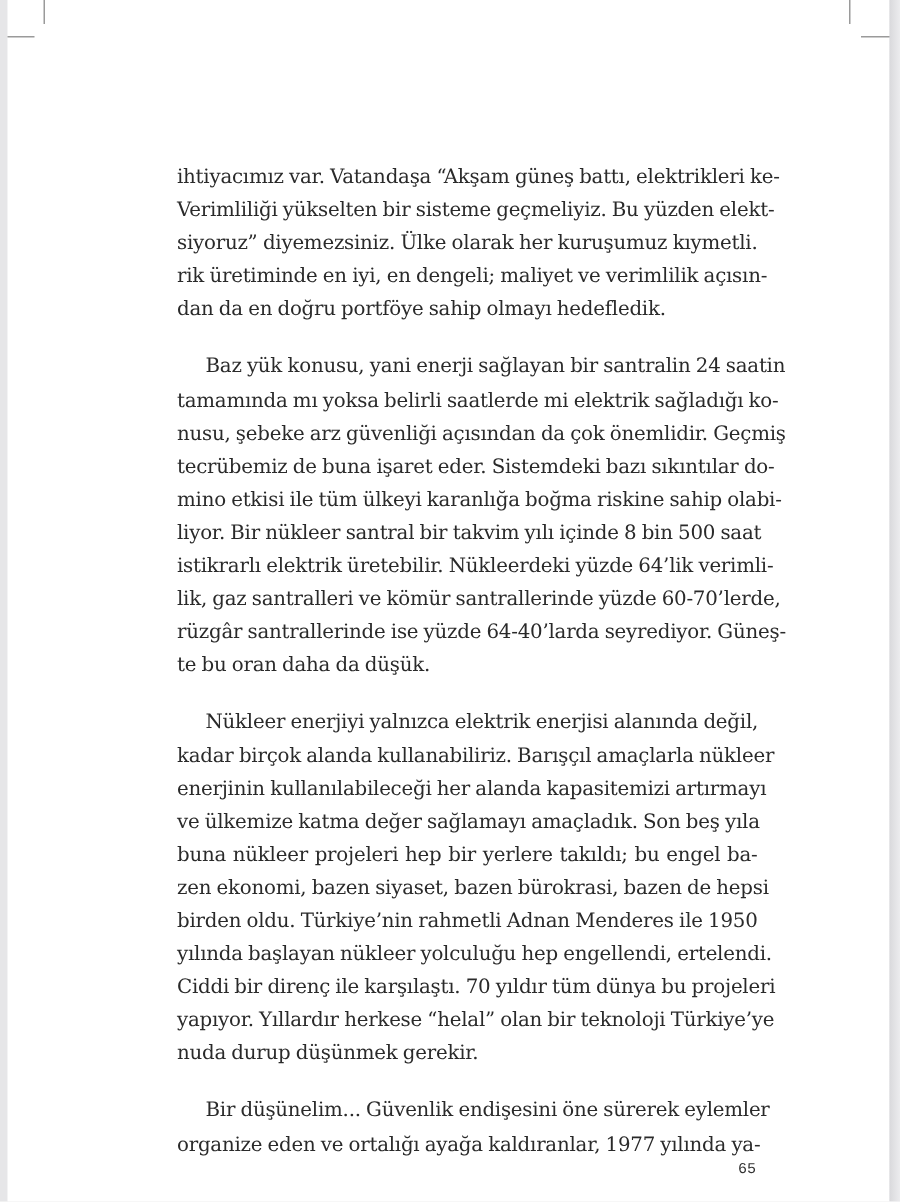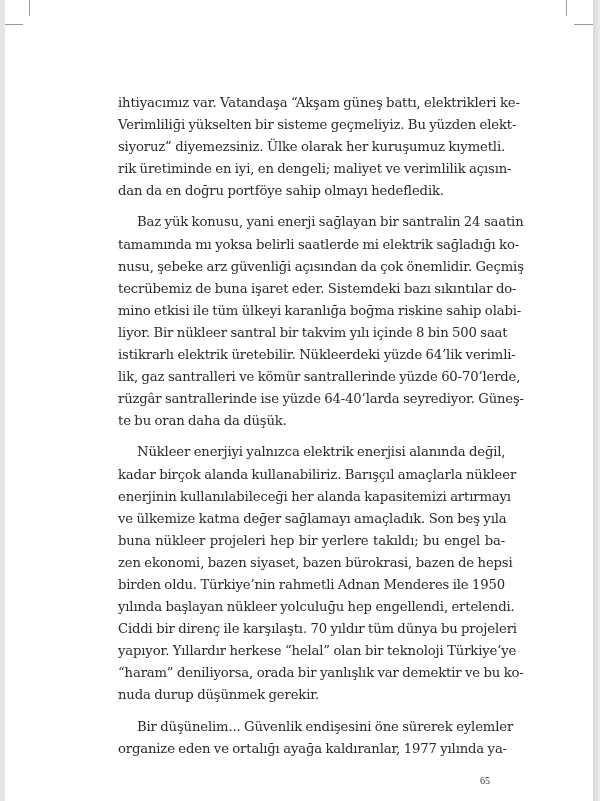--- a/index.html
+++ b/index.html
@@ -4,25 +4,25 @@
 <style>
   html, body { margin:0; padding:0; }
   body { width:600px; height:801px; background:#e9e9eb; position:relative; overflow:hidden; }
   .page { position:absolute; left:5px; top:0; width:588px; height:801px; background:#ffffff; }
   .edge-l { position:absolute; left:0; top:0; width:5px; height:801px; background:#e6e6e8; }
   .edge-r { position:absolute; left:593px; top:0; width:7px; height:801px; background:linear-gradient(90deg,#d9d9dc,#ececee); }
   .crop { position:absolute; background:#9a9a9a; }
   .text { position:absolute; left:118px; top:92px; width:387px;
     font-family:"DejaVu Serif", serif; font-size:13.2px; line-height:22.1px; color:#2a2a2a;
     text-align:justify; letter-spacing:-0.15px; word-spacing:-0.5px; }
-  .text p { margin:0 0 9px 0; }
+  .text p { margin:16px 0 9px 0; }
   .line { display:block; text-align:justify; text-align-last:justify; white-space:nowrap; overflow:visible; }
   .line.last { text-align-last:left; }
   .line.indent { text-indent:19px; }
-  .pagenum { position:absolute; left:480px; top:775px; font-family:Liberation Serif, serif; font-size:10px; color:#333; }
+  .pagenum { position:absolute; left:492px; top:775px; font-family:Liberation Mono, monospace; font-size:10px; color:#333; }
 </style>
 </head>
 <body>
 
 <div class="edge-l"></div>
 <div class="page"></div>
 <div class="edge-r"></div>
 
 <div class="crop" style="left:29px;top:0;width:1px;height:16px;"></div>
 <div class="crop" style="left:5px;top:24px;width:18px;height:1px;"></div>
@@ -53,21 +53,20 @@
       <span class="line indent">Nükleer enerjiyi yalnızca elektrik enerjisi alanında değil,</span>
       <span class="line">kadar birçok alanda kullanabiliriz. Barışçıl amaçlarla nükleer</span>
       <span class="line">enerjinin kullanılabileceği her alanda kapasitemizi artırmayı</span>
       <span class="line">ve ülkemize katma değer sağlamayı amaçladık. Son beş yıla</span>
       <span class="line">buna nükleer projeleri hep bir yerlere takıldı; bu engel ba-</span>
       <span class="line">zen ekonomi, bazen siyaset, bazen bürokrasi, bazen de hepsi</span>
       <span class="line">birden oldu. Türkiye’nin rahmetli Adnan Menderes ile 1950</span>
       <span class="line">yılında başlayan nükleer yolculuğu hep engellendi, ertelendi.</span>
       <span class="line">Ciddi bir direnç ile karşılaştı. 70 yıldır tüm dünya bu projeleri</span>
       <span class="line">yapıyor. Yıllardır herkese “helal” olan bir teknoloji Türkiye’ye</span>
-      <span class="line">“haram” deniliyorsa, orada bir yanlışlık var demektir ve bu ko-</span>
       <span class="line last">nuda durup düşünmek gerekir.</span>
     </p>
     <p>
       <span class="line indent">Bir düşünelim... Güvenlik endişesini öne sürerek eylemler</span>
       <span class="line">organize eden ve ortalığı ayağa kaldıranlar, 1977 yılında ya-</span>
     </p>
   </div>
 
 <div class="pagenum">65</div>
 

